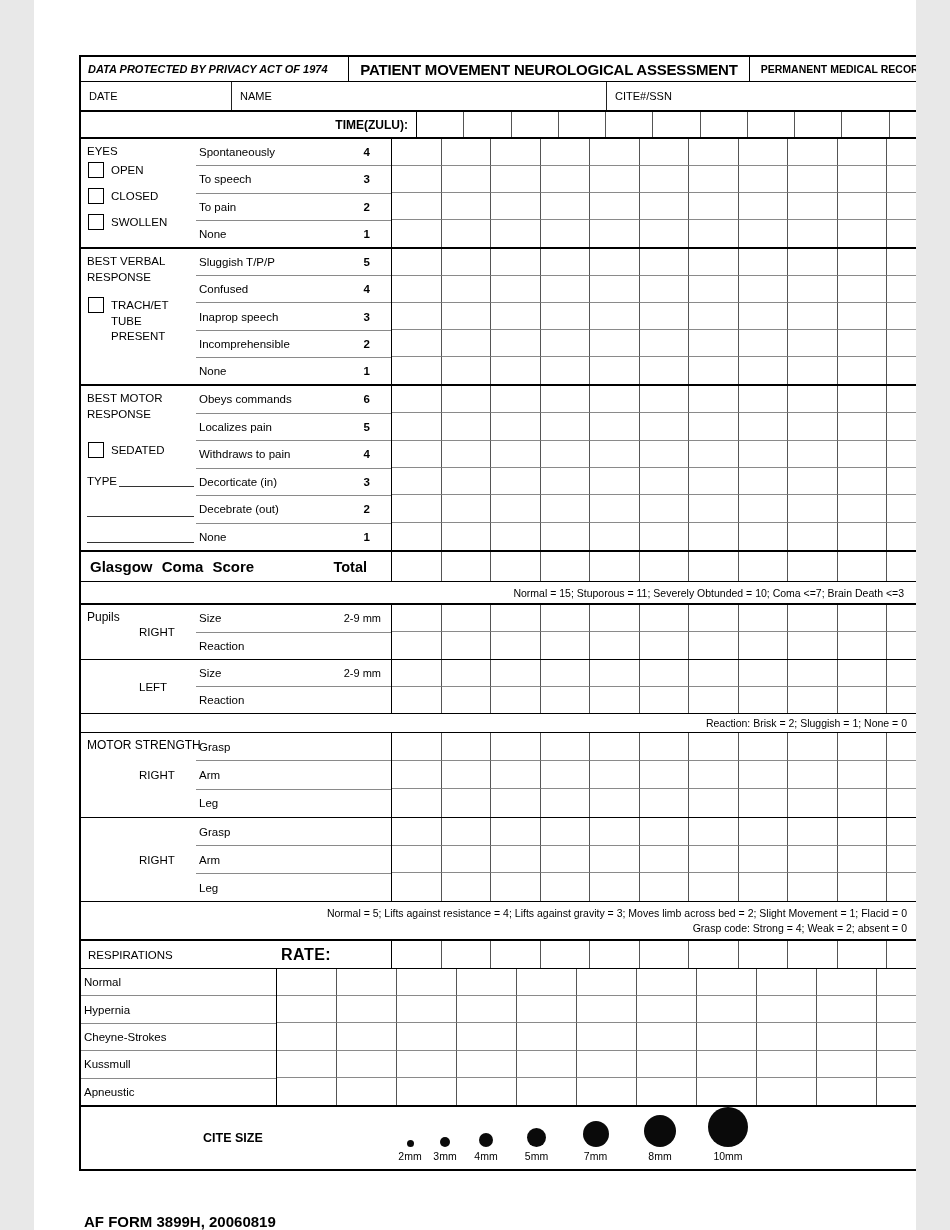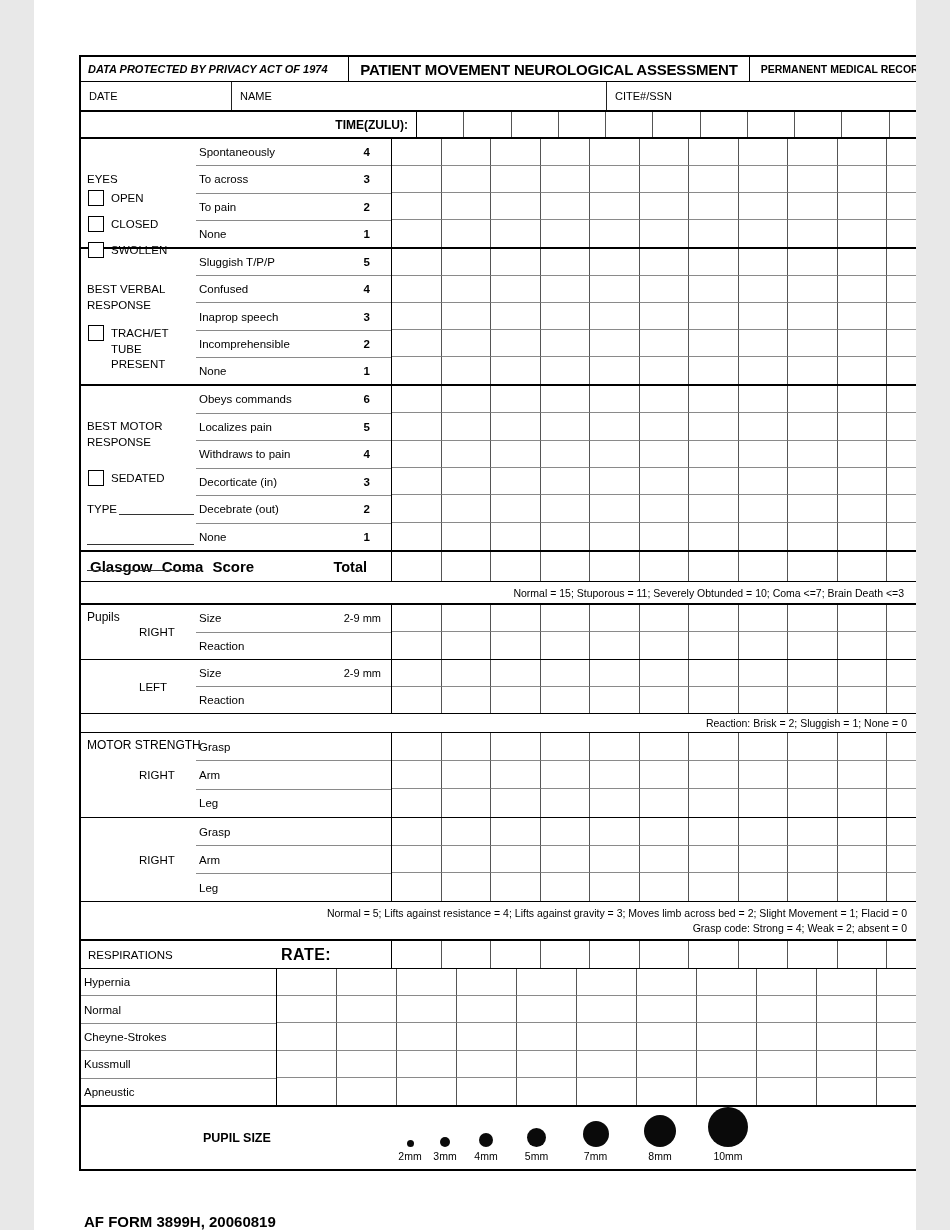--- a/index.html
+++ b/index.html
@@ -35,21 +35,21 @@
   .time-row { height:27px; border-bottom:2px solid #000; }
   .time-label { display:flex; align-items:center; justify-content:flex-end;
                 padding-right:8px; font-weight:bold; font-size:12px;margin-left:25px; }
 
   
   .sec { display:flex; position:relative; }
   .sec-eyes   { height:110px; border-bottom:2px solid #000; }
   .sec-verbal { height:137px; border-bottom:2px solid #000; }
   .sec-motor  { height:166px; border-bottom:2px solid #000; }
   .sec-breathing { height:138px; border-bottom:2px solid #000; }
-  .sec-label { width:115px; position:relative; font-size:11.5px;margin-top:28px; }
+  .sec-label { width:115px; position:relative; font-size:11.5px; }
   .sec-items { width:195px; display:flex; flex-direction:column; }
   .irow { flex:1; display:flex; align-items:center; border-bottom:1px solid #8a8a8a; }
   .sec-items .irow:last-child { border-bottom:none; }
   .itxt { margin-left:3px; font-size:11.5px; }
   .iscore { margin-left:auto; margin-right:21px; font-weight:bold; font-size:11.5px; }
   .irange { margin-left:auto; margin-right:10px; font-size:11px; }
 
   .slab { position:absolute; left:6px; font-size:11.5px; line-height:1.35; }
   .cbrow { position:absolute; left:7px; display:flex; align-items:flex-start; }
   .cb { width:16px; height:16px; border:1.8px solid #000; background:#fff; flex:none; }
@@ -158,21 +158,21 @@
           <span class="cb"></span>
           <span class="cblab">SWOLLEN</span>
         </div>
       </div>
       <div class="sec-items">
         <div class="irow">
             <span class="itxt">Spontaneously</span>
             <span class="iscore">4</span>
           </div>
         <div class="irow">
-            <span class="itxt">To across</span>
+            <span class="itxt">To speech</span>
             <span class="iscore">3</span>
           </div>
         <div class="irow">
             <span class="itxt">To pain</span>
             <span class="iscore">2</span>
           </div>
         <div class="irow">
             <span class="itxt">None</span>
             <span class="iscore">1</span>
           </div>
@@ -644,26 +644,26 @@
           <div class="cell"></div>
           <div class="cell"></div>
           <div class="cell"></div>
           <div class="cell"></div>
         </div>
     </div>
 
     <div class="sec sec-breathing">
       <div class="sec-items">
         <div class="irow">
+            <span class="itxt">Normal</span>
+          </div>
+        <div class="irow">
             <span class="itxt">Hypernia</span>
           </div>
         <div class="irow">
-            <span class="itxt">Normal</span>
-          </div>
-        <div class="irow">
             <span class="itxt">Cheyne-Strokes</span>
           </div>
         <div class="irow">
             <span class="itxt">Kussmull</span>
           </div>
         <div class="irow">
             <span class="itxt">Apneustic</span>
           </div>
       </div>
       <div class="cells">
@@ -719,21 +719,21 @@
           <div class="cell"></div>
           <div class="cell"></div>
           <div class="cell"></div>
           <div class="cell"></div>
           <div class="cell"></div>
           <div class="cell"></div>
         </div>
     </div>
 
     <div class="psize-row">
-      <span class="psize-label">PUPIL SIZE</span>
+      <span class="psize-label">CITE SIZE</span>
       <div class="scale">
           <div class="dotcol" style="width: 34px;">
             <span class="dot" style="height: 7px; width: 7px;"></span>
             <span class="dotlab">2mm</span>
           </div>
           <div class="dotcol" style="width: 36px;">
             <span class="dot" style="height: 10px; width: 10px;"></span>
             <span class="dotlab">3mm</span>
           </div>
           <div class="dotcol" style="width: 46px;">

